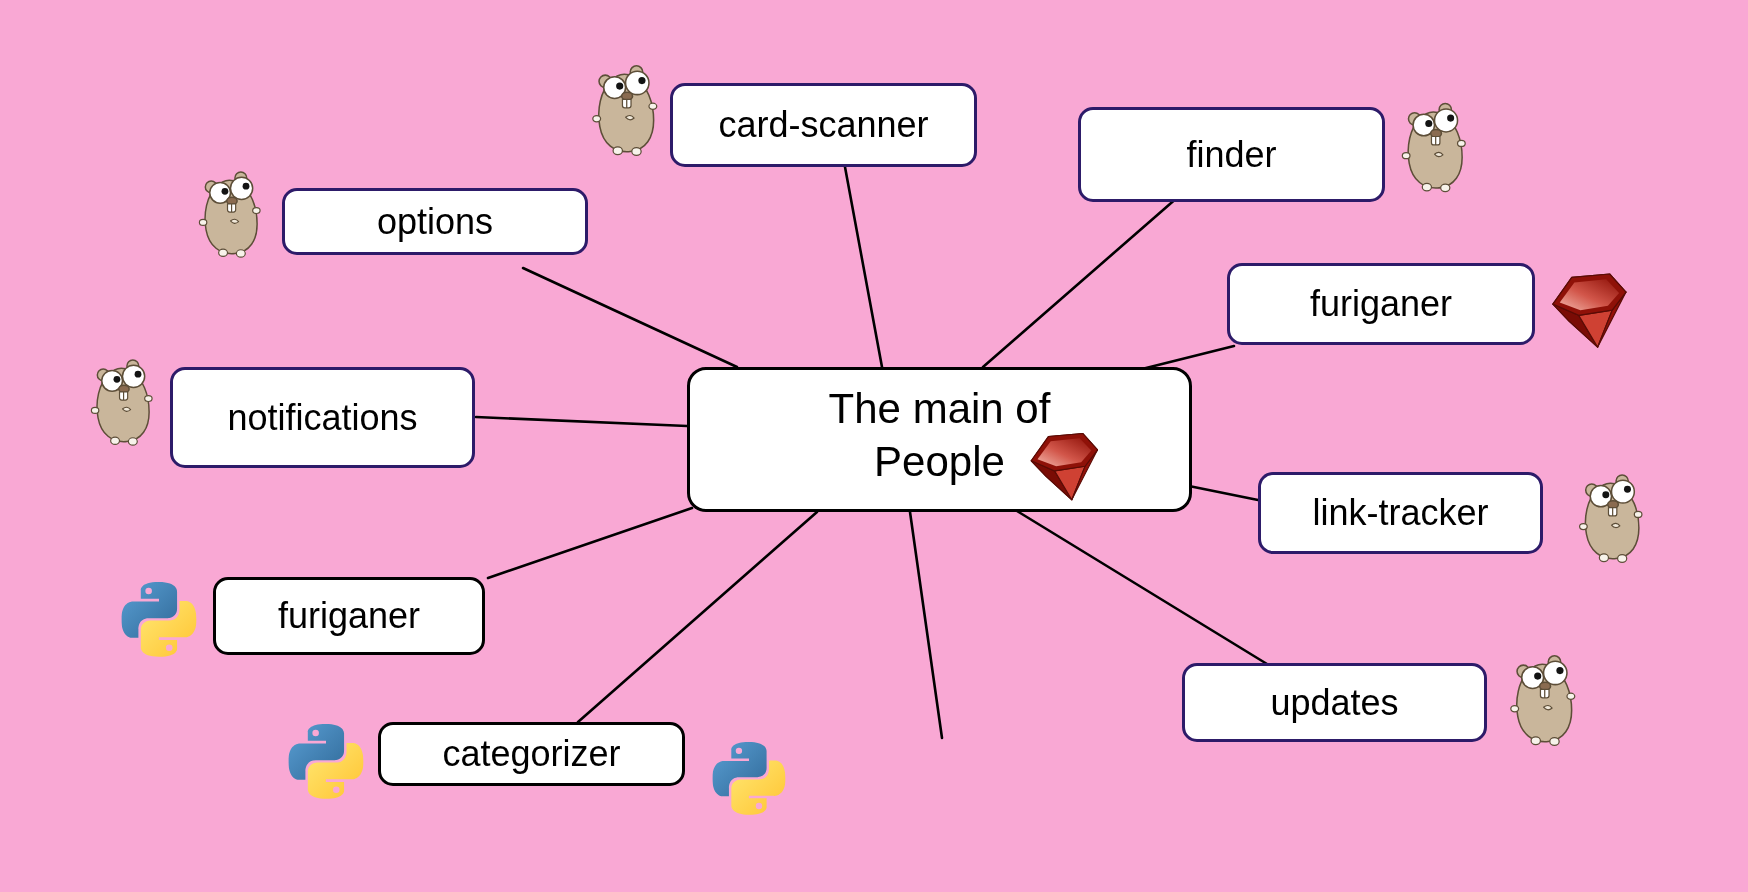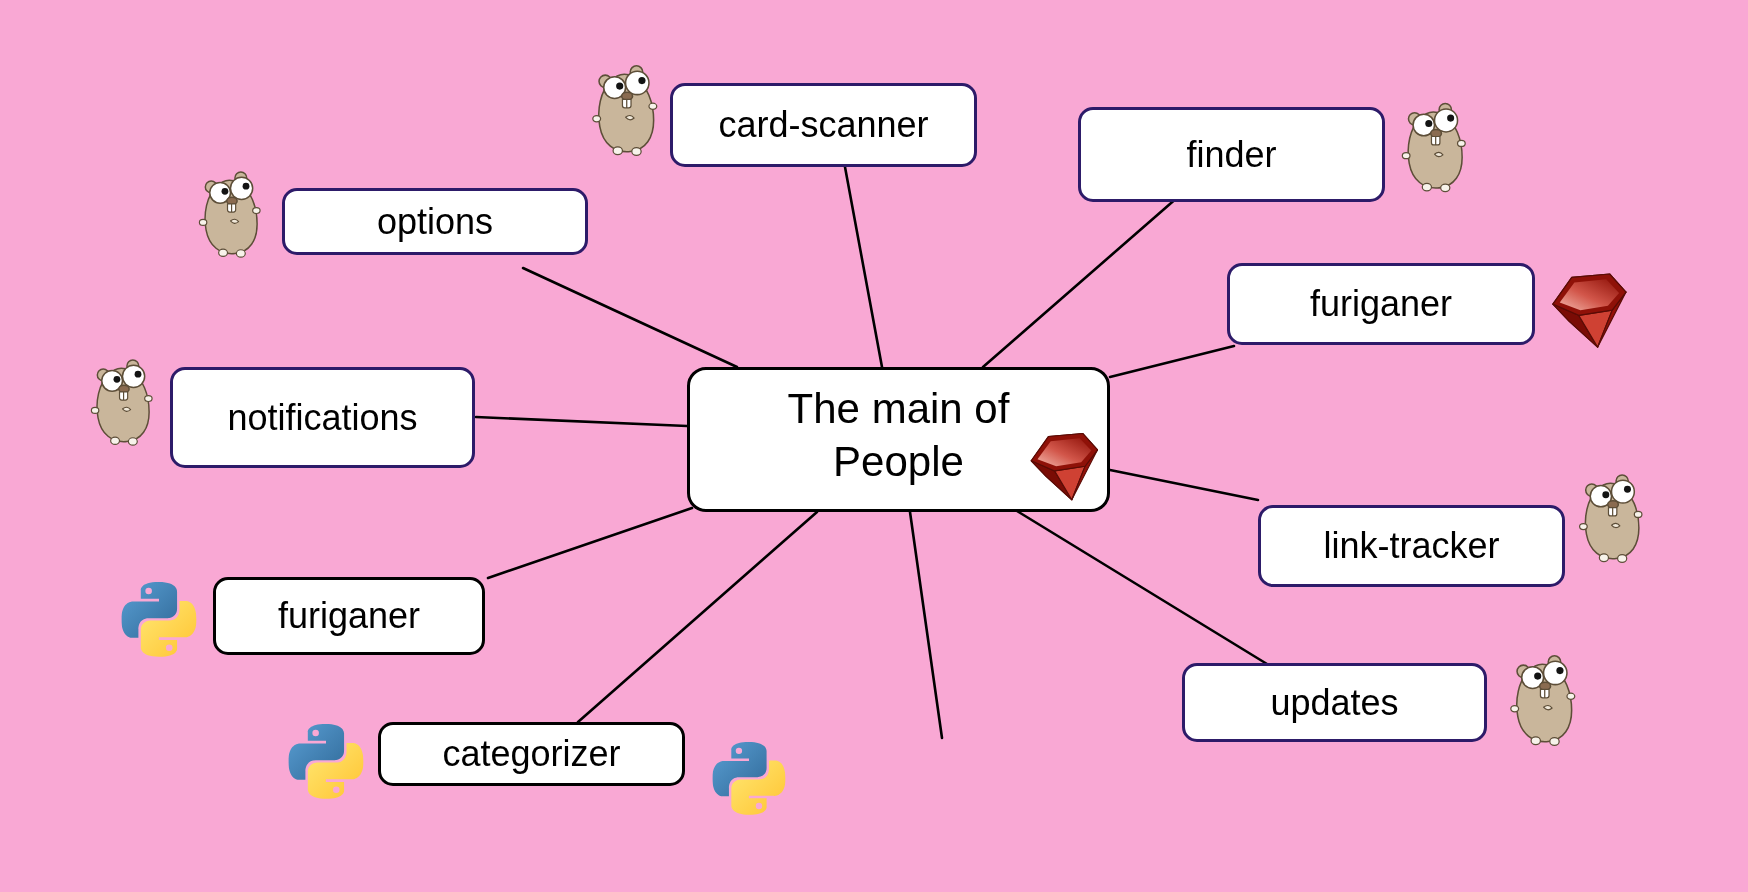--- a/index.html
+++ b/index.html
@@ -94,40 +94,40 @@
 
   <div class="node purple" style="left:670px;top:83px;width:307px;height:84px">
     <span>card-scanner</span>
   </div>
   <div class="node purple" style="left:1078px;top:107px;width:307px;height:95px">
     <span>finder</span>
   </div>
   <div class="node purple" style="left:1227px;top:263px;width:308px;height:82px">
     <span>furiganer</span>
   </div>
-  <div class="node purple" style="left:1258px;top:505px;width:307px;height:82px">
+  <div class="node purple" style="left:1258px;top:472px;width:285px;height:82px">
     <span>link-tracker</span>
   </div>
   <div class="node purple" style="left:1182px;top:663px;width:305px;height:79px">
     <span>updates</span>
   </div>
   <div class="node" style="left:378px;top:722px;width:307px;height:64px">
     <span>categorizer</span>
   </div>
   <div class="node" style="left:213px;top:577px;width:272px;height:78px">
     <span>furiganer</span>
   </div>
   <div class="node purple" style="left:170px;top:367px;width:305px;height:101px">
     <span>notifications</span>
   </div>
   <div class="node purple" style="left:282px;top:188px;width:306px;height:67px">
     <span>options</span>
   </div>
 
-  <div class="node center" style="left:687px;top:367px;width:423px;height:145px;padding-bottom:8px">
+  <div class="node center" style="left:687px;top:367px;width:505px;height:145px;padding-bottom:8px">
     <span>The main of</span>
     <span>People</span>
   </div>
   <svg class="icon" style="left:1024px;top:428px;width:80px;height:78px" viewBox="0 0 100 100">
       <use href="#rubygem"></use>
     </svg>
 
   <svg class="icon" style="left:585px;top:64px;width:78px;height:94px" viewBox="0 0 100 120">
       <use href="#gopher"></use>
     </svg>

